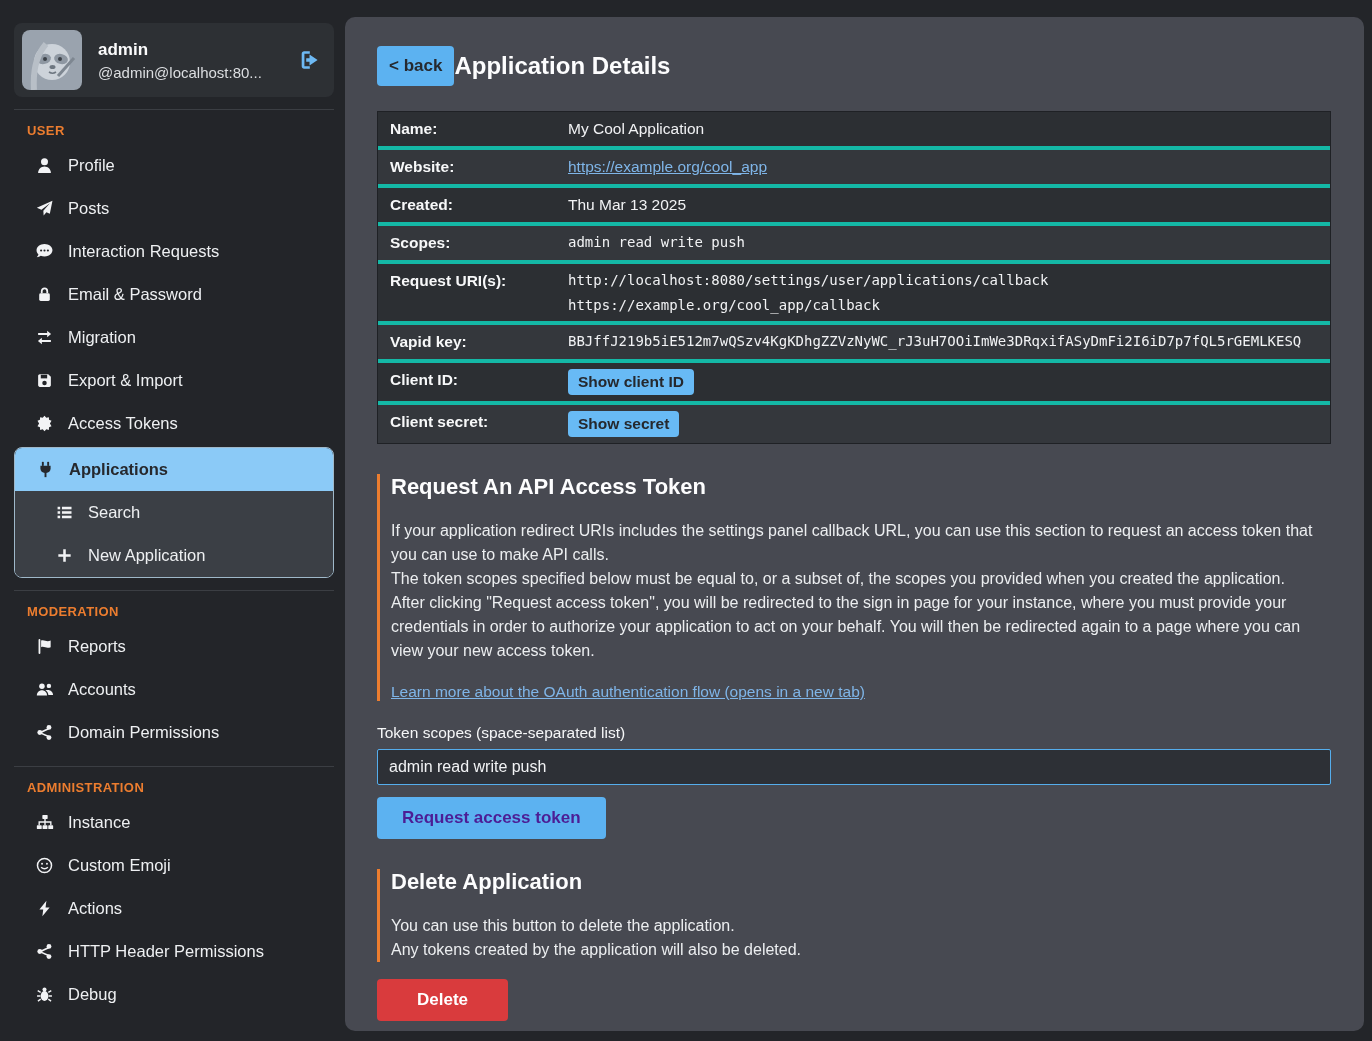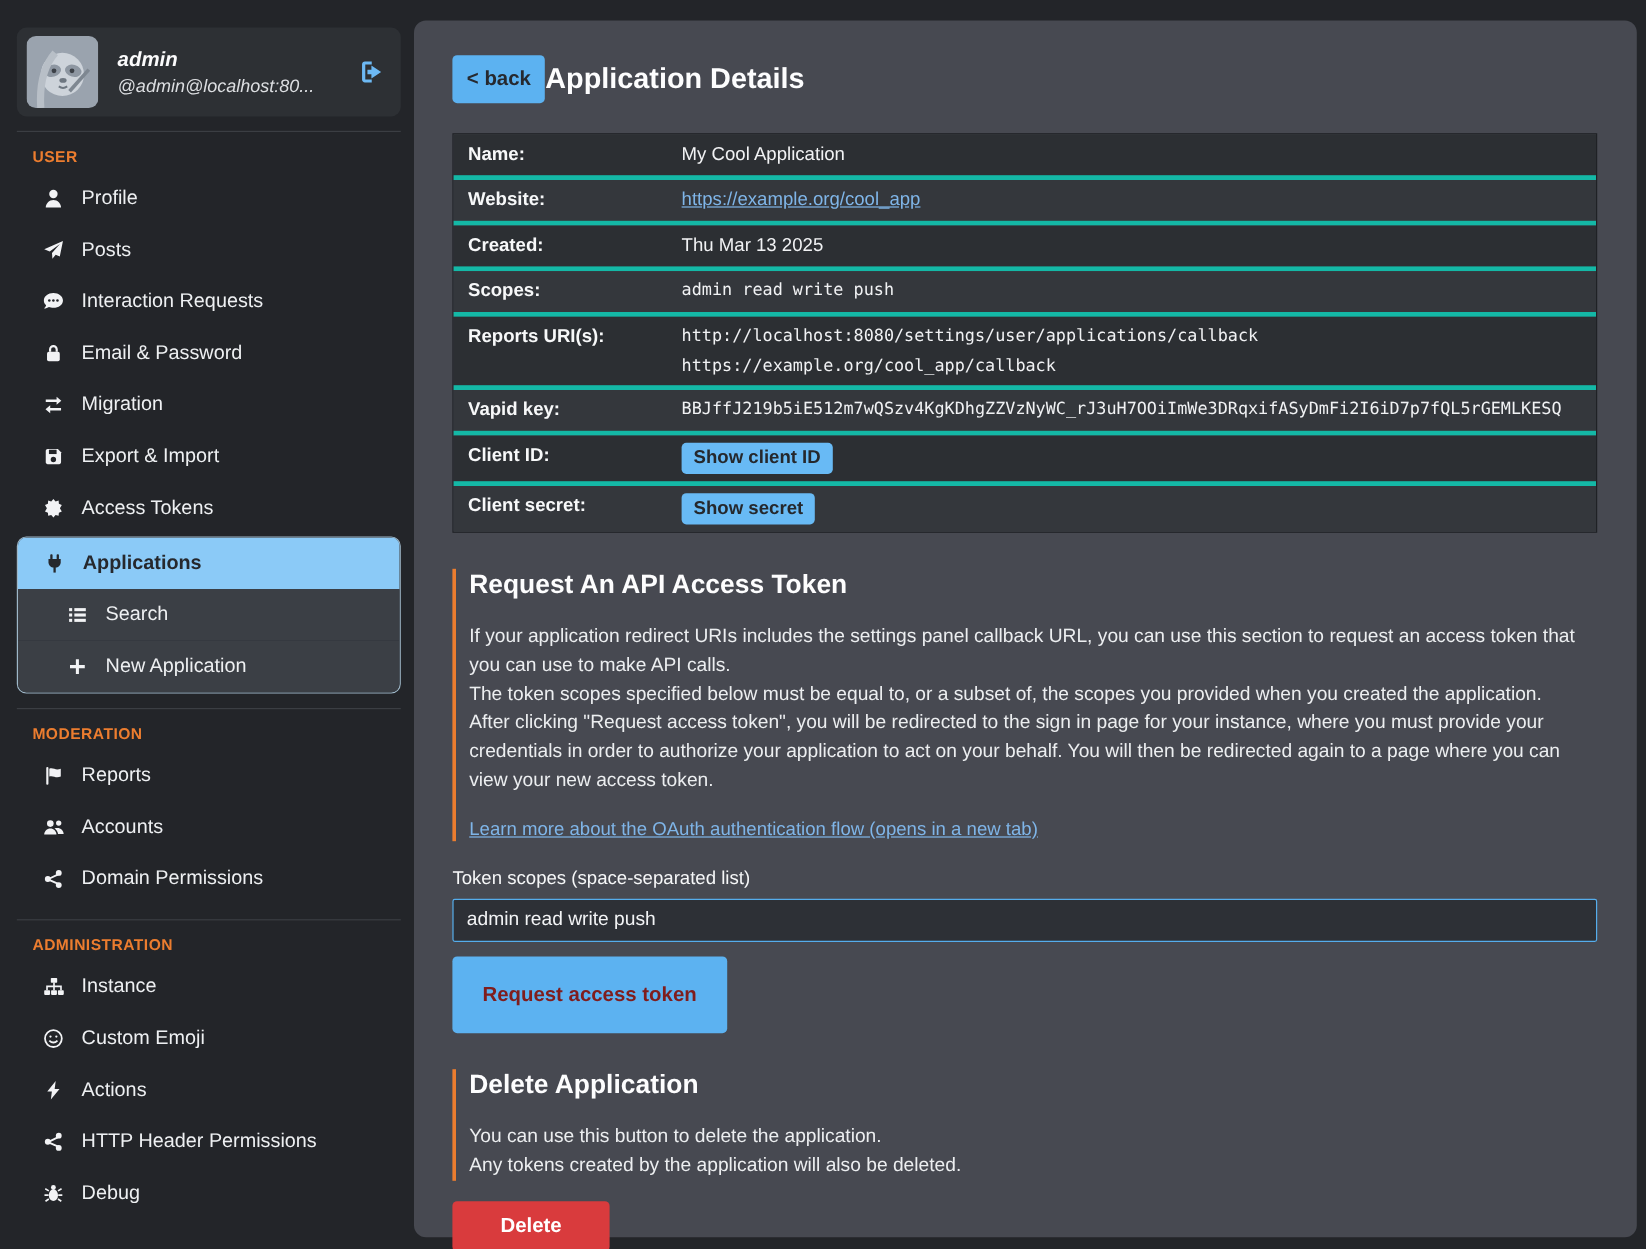--- a/index.html
+++ b/index.html
@@ -10,21 +10,21 @@
     color:#eef0f2;
     display:flex;
   }
   
   .sidebar { width:345px; flex:0 0 345px; padding:23px 11px 0 14px; }
   .user-card {
     background:#2d3034; border-radius:8px; padding:8px 14px 8px 8px;
     display:flex; align-items:center; gap:16px; height:74px;
   }
   .avatar { width:60px; height:60px; border-radius:8px; overflow:hidden; flex:0 0 60px; }
-  .user-meta { flex:1; min-width:0;font-style:italic; }
+  .user-meta { flex:1; min-width:0; }
   .user-name { font-weight:700; font-size:17px; color:#fbfbfc; margin-bottom:4px; }
   .user-handle { font-size:15px; color:#dcdee1; white-space:nowrap; overflow:hidden; }
   .logout { color:#6db9f4; flex:0 0 24px; cursor:pointer; }
   .divider { border:none; border-top:1px solid #3b3e43; margin:12px 0 4px 0; }
   .section-label {
     color:#ec7d2f; font-weight:700; font-size:13px; letter-spacing:.03em;
     padding:9px 13px 6px 13px;
   }
   .menu-item {
     display:flex; align-items:center; gap:14px;
@@ -75,22 +75,22 @@
   
   .form-block { margin-top:23px; }
   .form-label { font-weight:400; font-size:15.5px; margin-bottom:7px; color:#f6f7f8; }
   .scopes-input {
     width:100%; height:36px; background:#2d3036;
     border:1.5px solid #55adec; border-radius:2px;
     color:#f2f3f5; font-size:16px; padding:0 11px;
     font-family:"Liberation Sans", sans-serif; outline:none;
   }
   .primary-btn {
-    margin-top:12px; background:#5cb2f1; color:#7f1d1d; font-weight:700; font-size:17px;
-    border:none; border-radius:4px; padding:22px 25px; cursor:pointer;
+    margin-top:12px; background:#5cb2f1; color:#4c1d95; font-weight:700; font-size:17px;
+    border:none; border-radius:4px; padding:11px 25px; cursor:pointer;
     font-family:"Liberation Sans", sans-serif;
   }
   .delete-btn {
     margin-top:17px; background:#d93b3d; color:#ffffff; font-weight:700; font-size:17px;
     border:none; border-radius:4px; padding:11px 40px; cursor:pointer;
     font-family:"Liberation Sans", sans-serif;
   }
   svg { display:block; }
 </style>
 </head>
@@ -349,21 +349,21 @@
     </div>
     <div class="drow">
       <div class="dlabel">Created:</div>
       <div class="dvalue">Thu Mar 13 2025</div>
     </div>
     <div class="drow">
       <div class="dlabel">Scopes:</div>
       <div class="dvalue mono">admin read write push</div>
     </div>
     <div class="drow">
-      <div class="dlabel">Reports URI(s):</div>
+      <div class="dlabel">Request URI(s):</div>
       <div class="dvalue">
         <div class="mono-line">http://localhost:8080/settings/user/applications/callback</div>
         <div class="mono-line">https://example.org/cool_app/callback</div>
       </div>
     </div>
     <div class="drow">
       <div class="dlabel">Vapid key:</div>
       <div class="dvalue mono">BBJffJ219b5iE512m7wQSzv4KgKDhgZZVzNyWC_rJ3uH7OOiImWe3DRqxifASyDmFi2I6iD7p7fQL5rGEMLKESQ</div>
     </div>
     <div class="drow btn-row">

